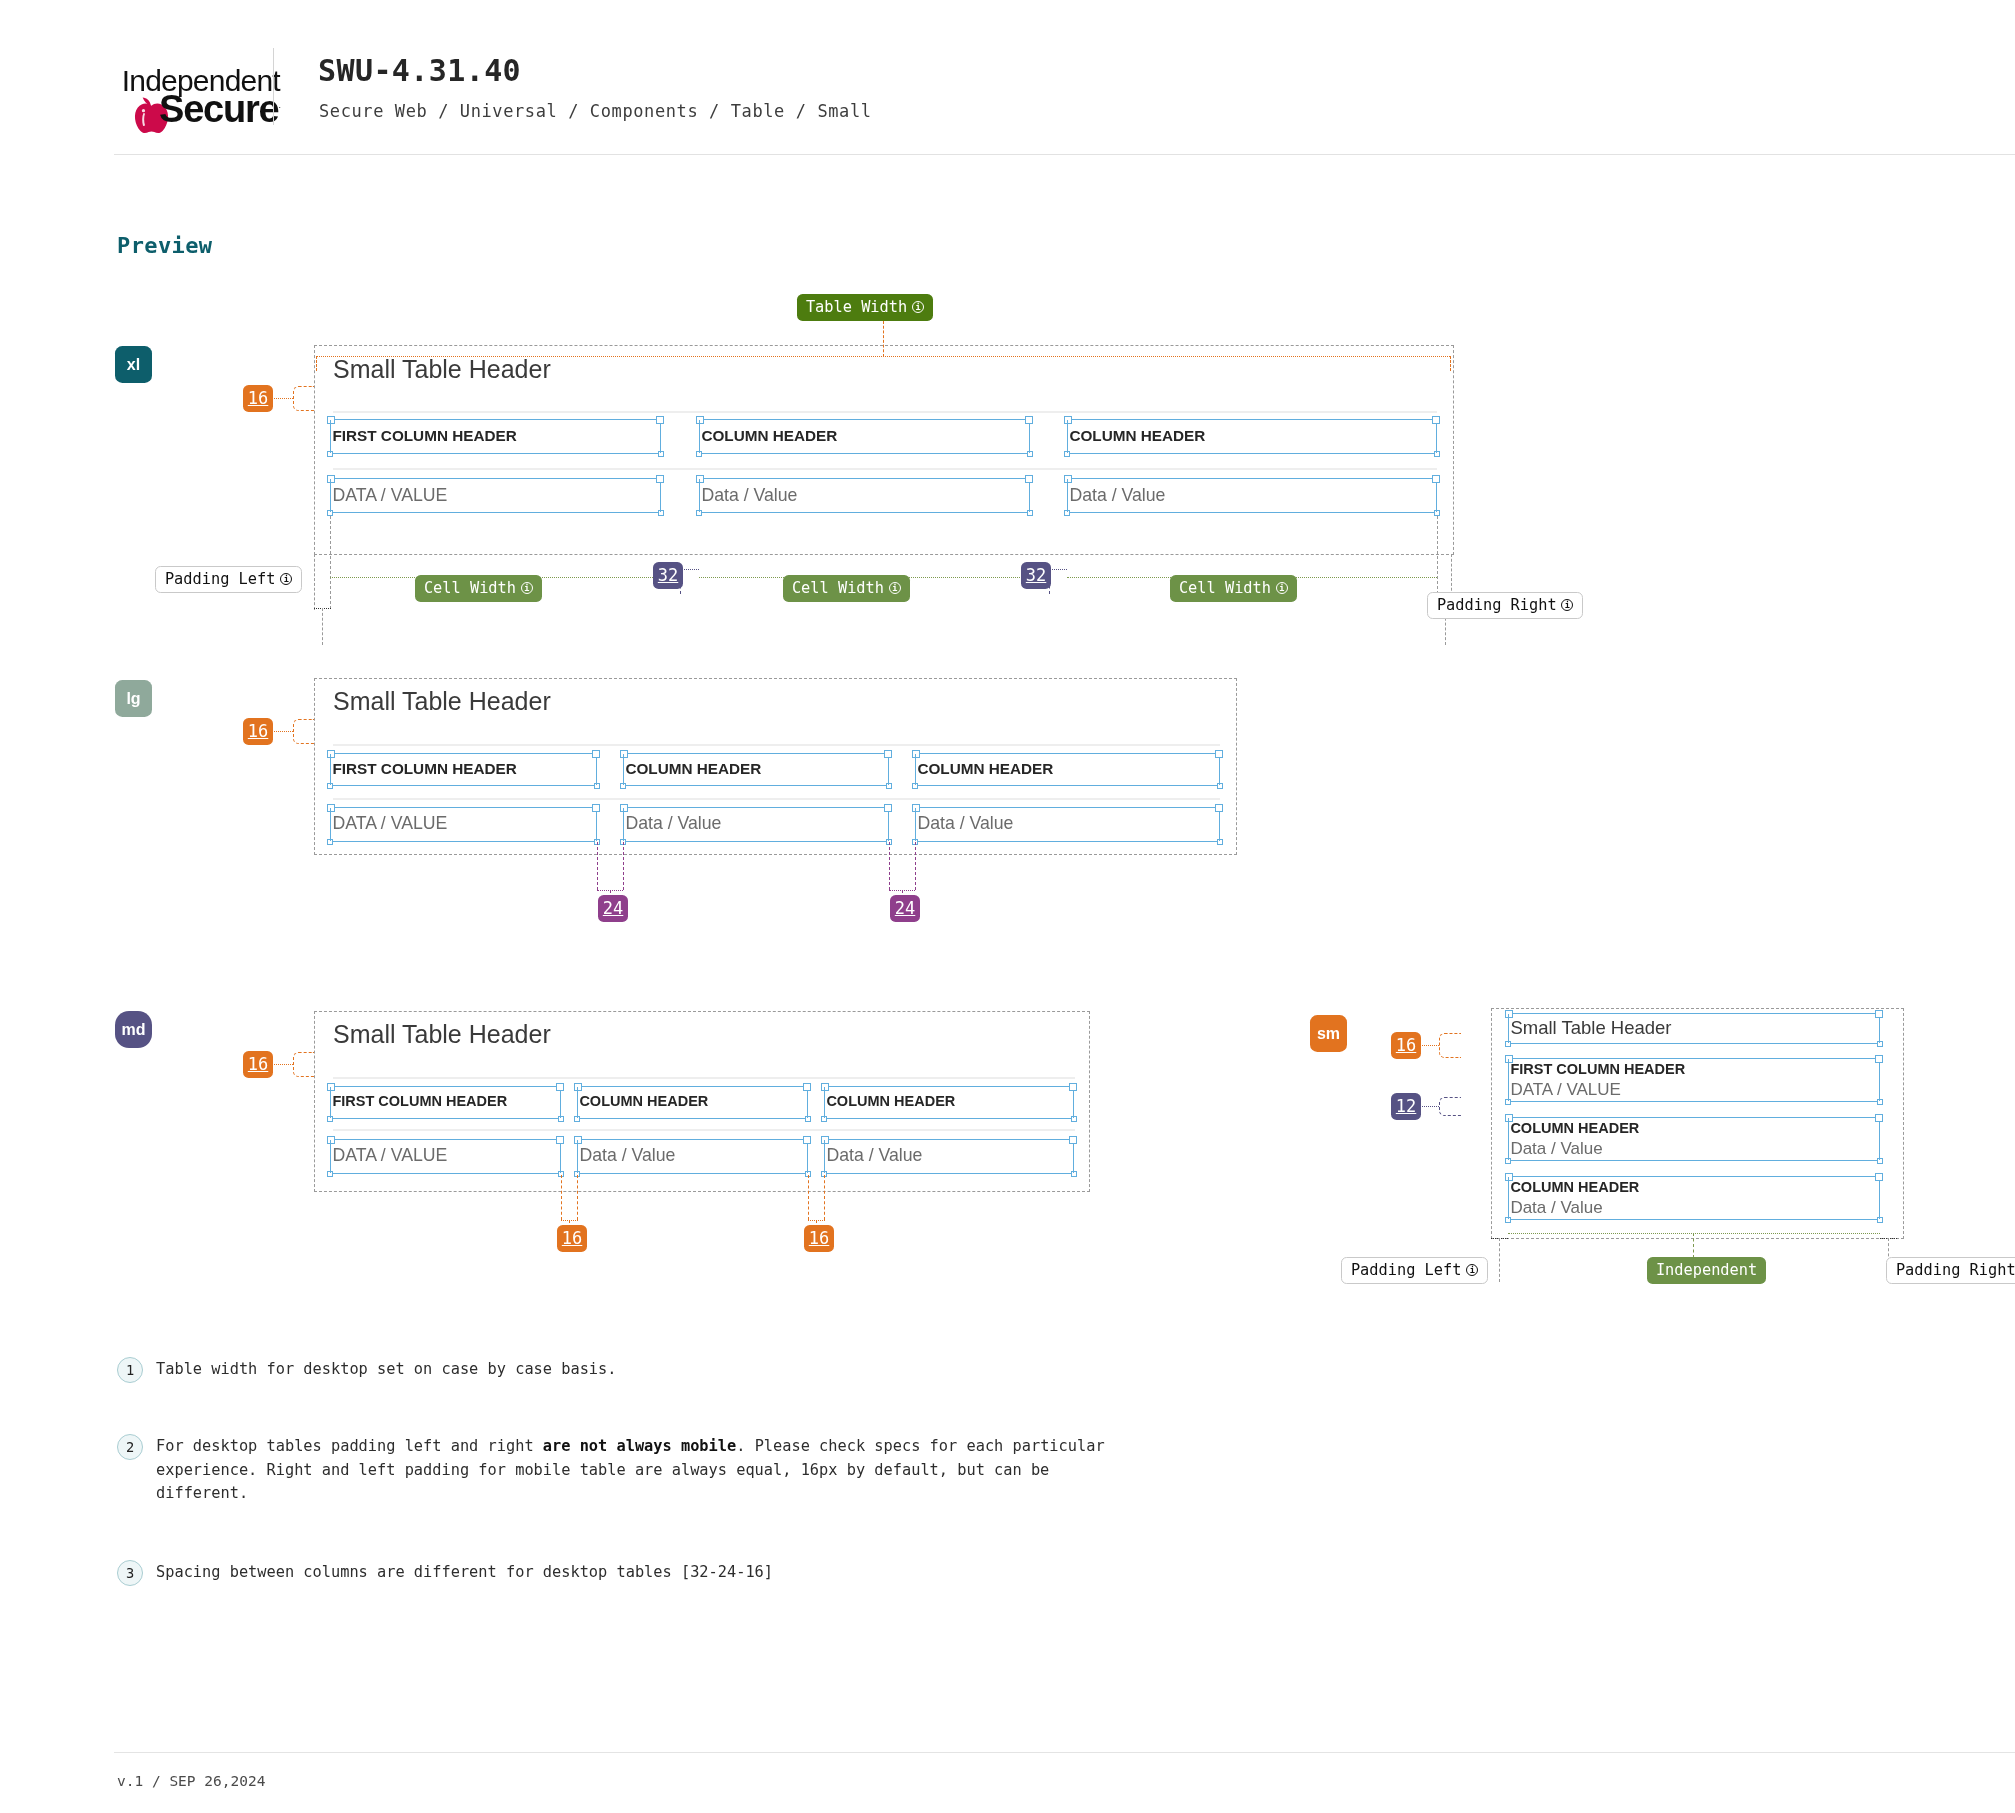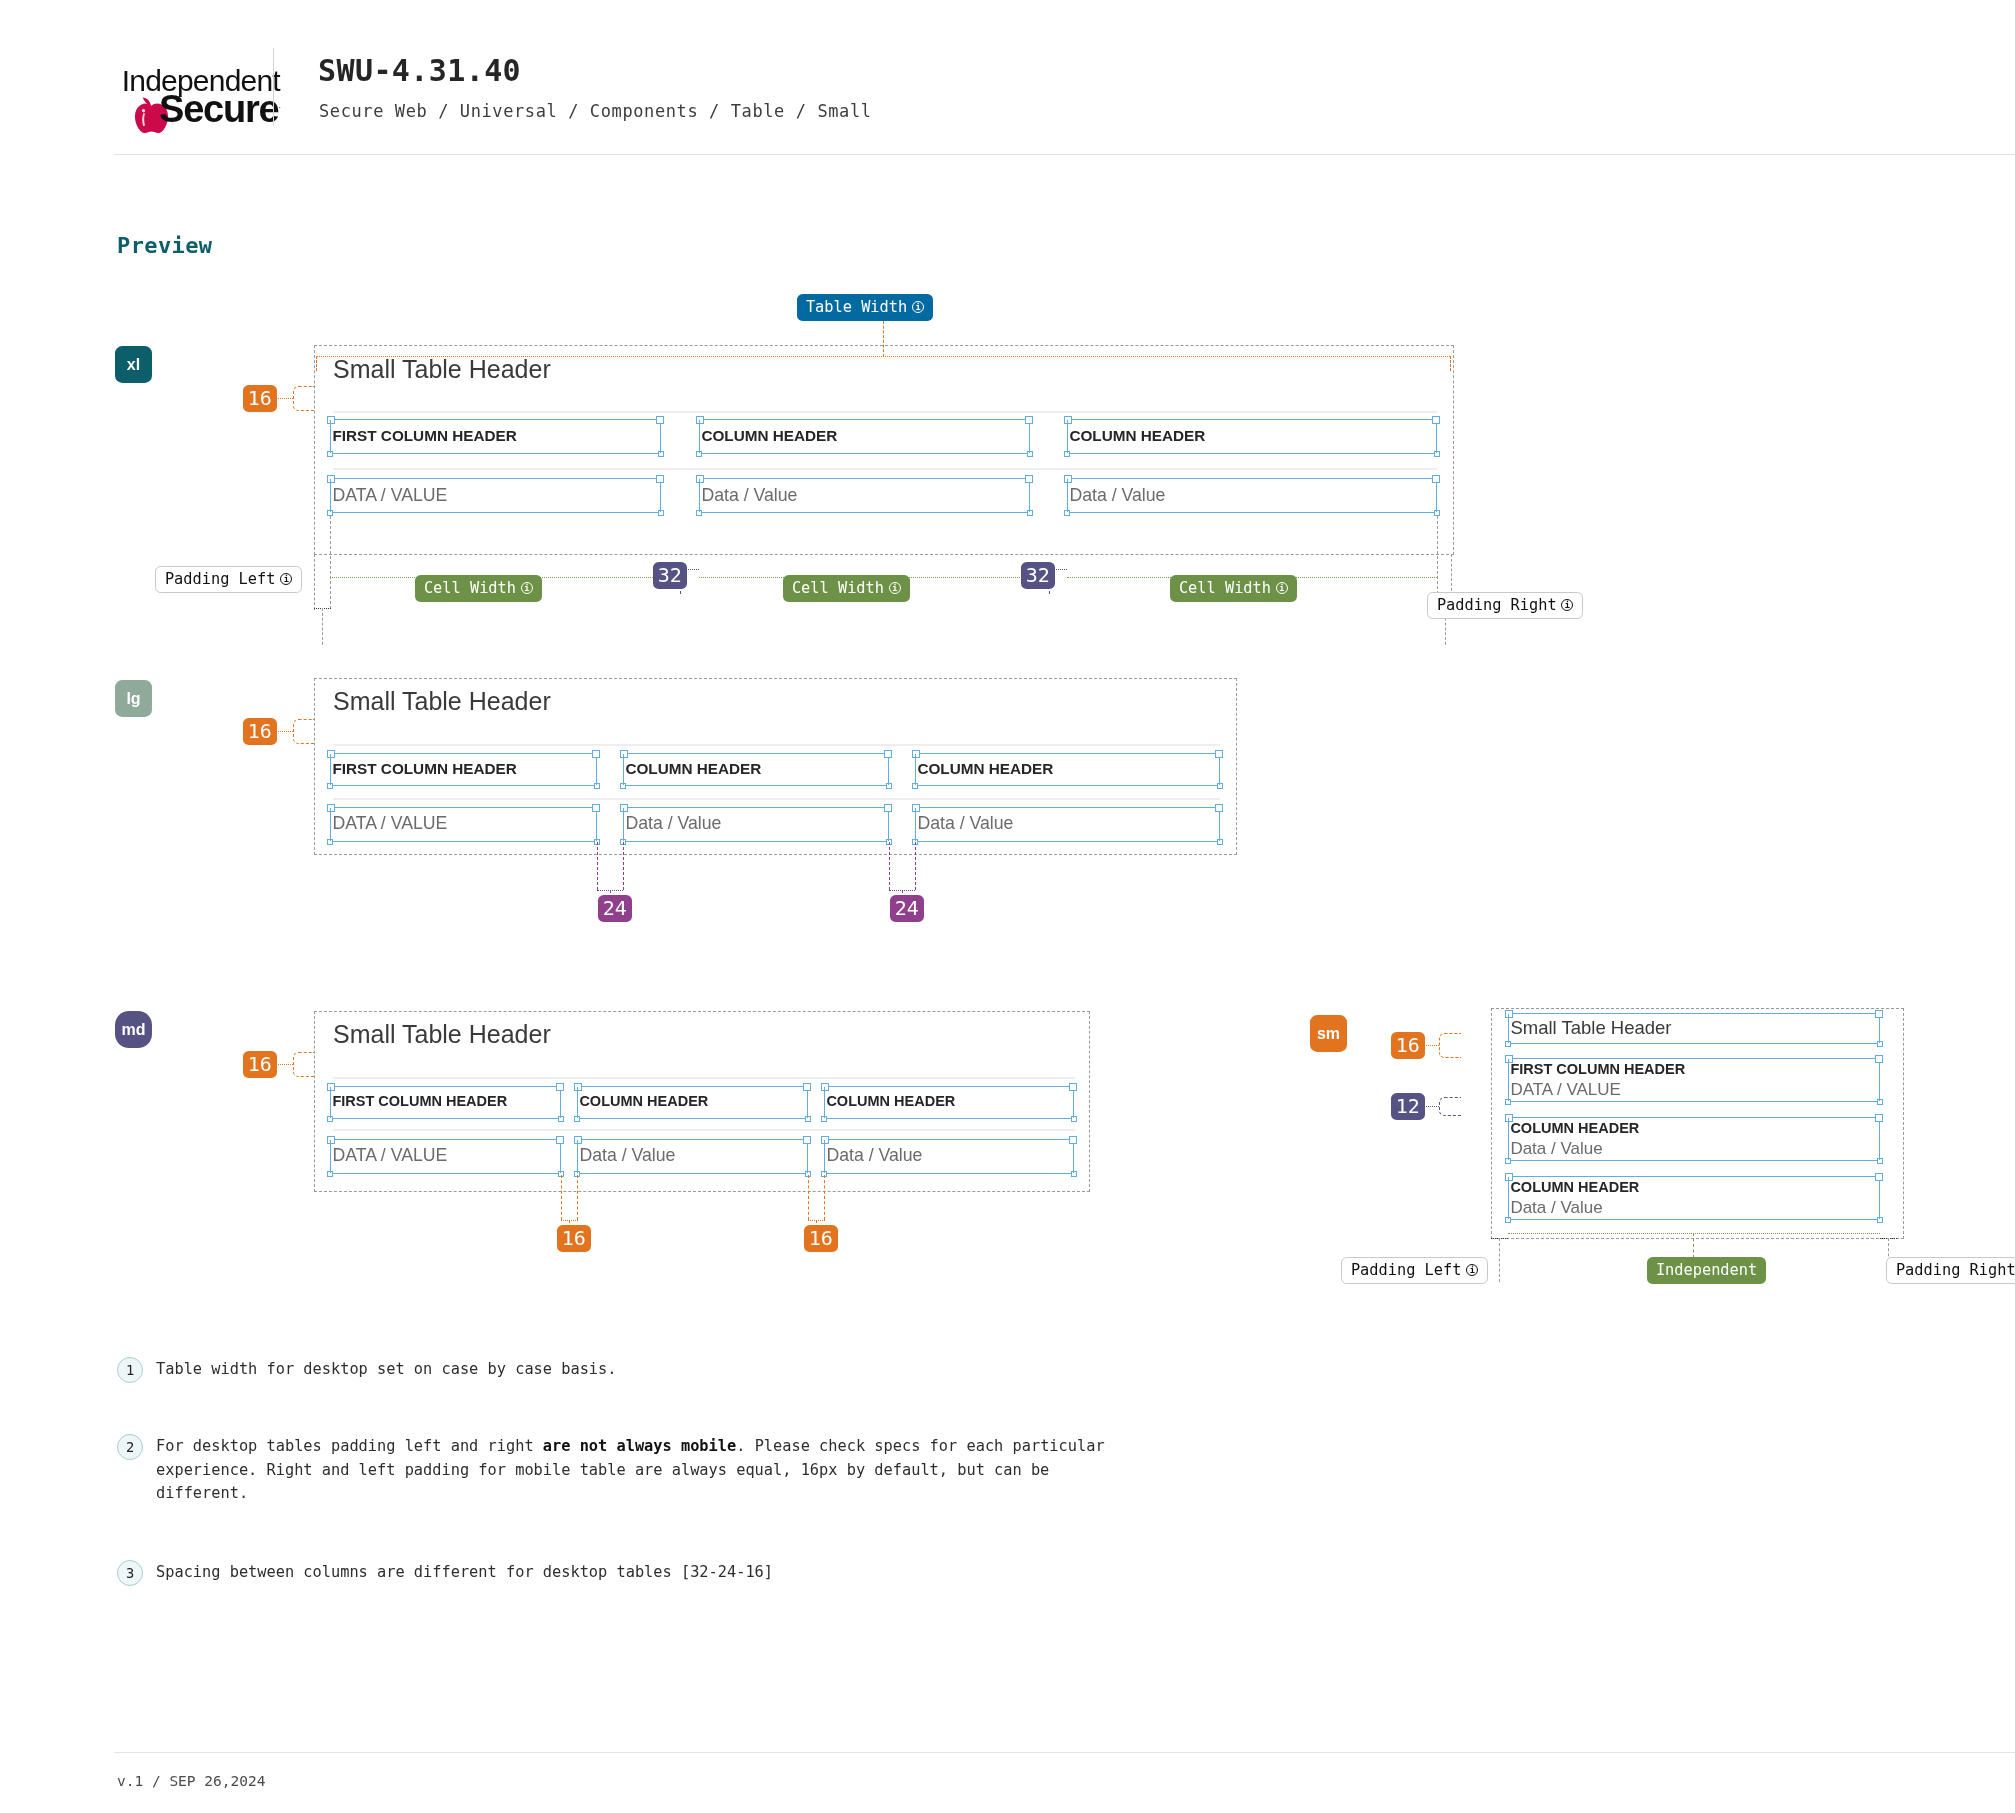--- a/index.html
+++ b/index.html
@@ -53,34 +53,35 @@
     width: 37px; height: 37px;
   }
   .bp-xl { background: #0d5e6b; }
   .bp-lg { background: #8fa99b; }
   .bp-md { background: #565284; border-radius: 14px; }
   .bp-sm { background: #e2731f; }
 
   .num-chip {
     position:absolute; border-radius: 5.6px;
     display:flex; align-items:center; justify-content:center;
-    color:#fff; font-size: 20px; height: 26.6px; min-width: 24px; padding: 0 4.8px;
+    color:#fff; font-size: 17px; height: 26.6px; min-width: 24px; padding: 0 4.8px;
     font-family:"DejaVu Sans Mono", monospace;
+    text-decoration:underline;
   }
   .chip-orange { background:#e2731f; }
   .chip-purple-dk { background:#565284; }
   .chip-purple { background:#8f3f8c; }
 
   .pill {
     position:absolute; border-radius: 5.6px;
     display:flex; align-items:center; justify-content:center;
     font-size: 15.3px; height: 26.6px; padding: 0 8.9px; white-space:nowrap;
     font-family:"DejaVu Sans Mono", monospace;
   }
-  .pill-orange { background:#0369a1; color:#fff; }
+  .pill-orange { background:#4d7c0f; color:#fff; }
   .pill-green  { background:#6d9247; color:#fff; }
   .pill-white  { background:#fff; color:#111; border:0.8px solid #c9c9c9; }
   .info-i {
     display:inline-block; width: 12px; height: 12px; border-radius: 50%;
     border: 1px solid currentColor; font-size: 8.5px; line-height: 10.5px;
     text-align:center; margin-left: 4.8px; font-weight:700;
   }
 
   
   .frame { position:absolute; border: 1.6px dashed #9a9a9a; }

